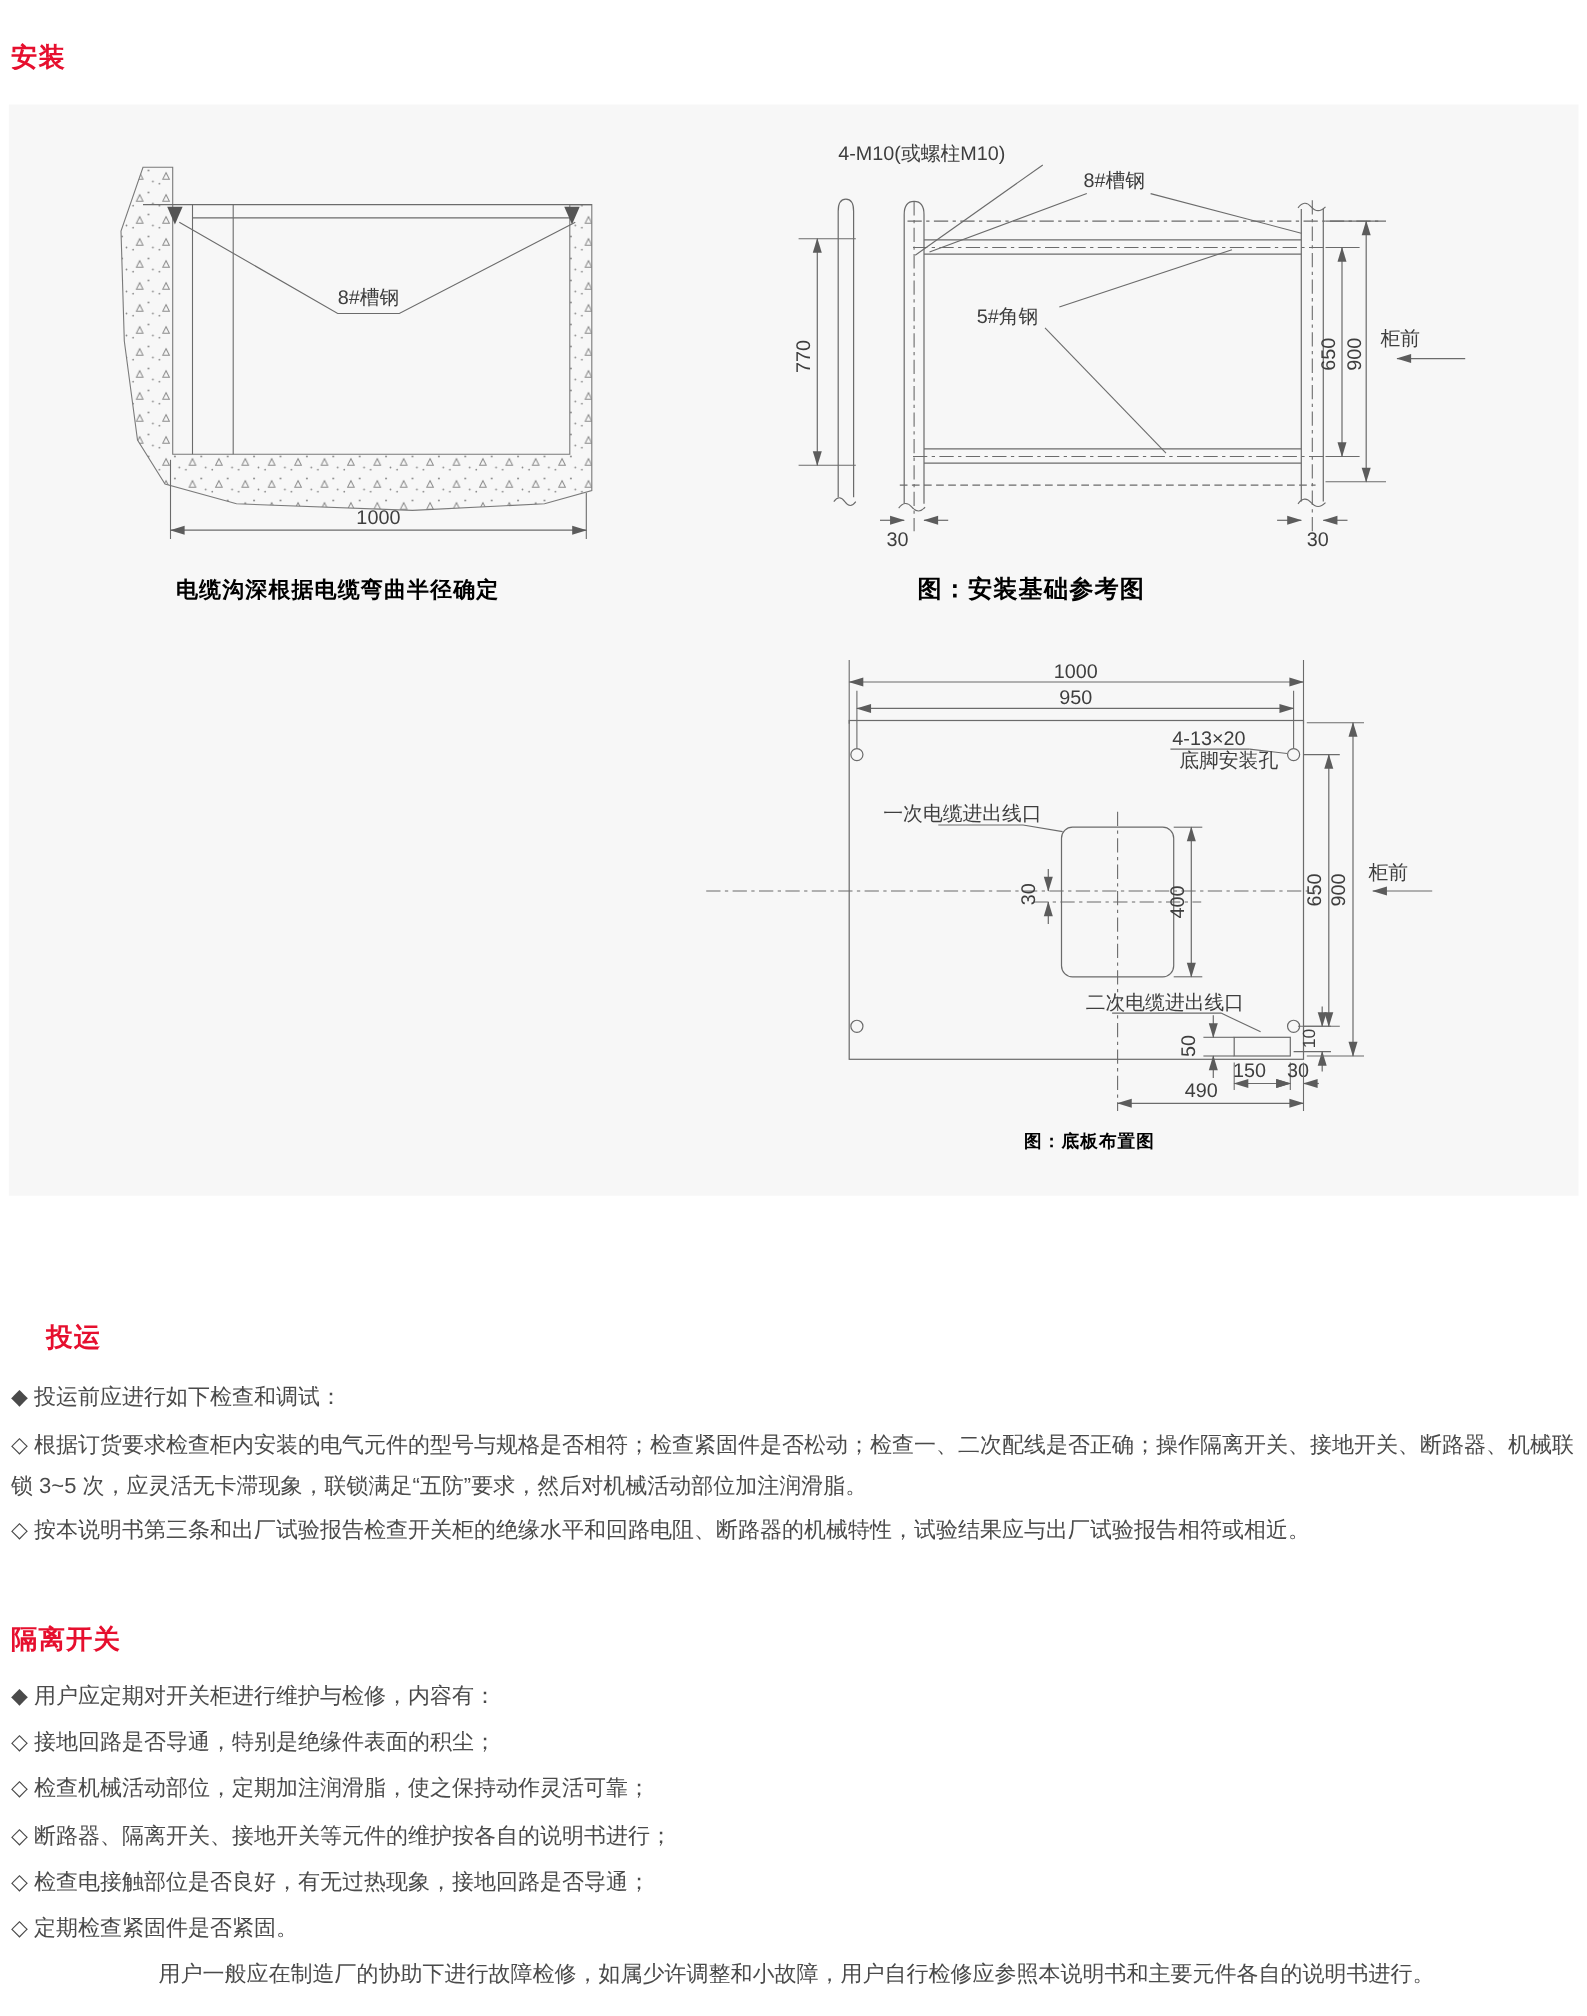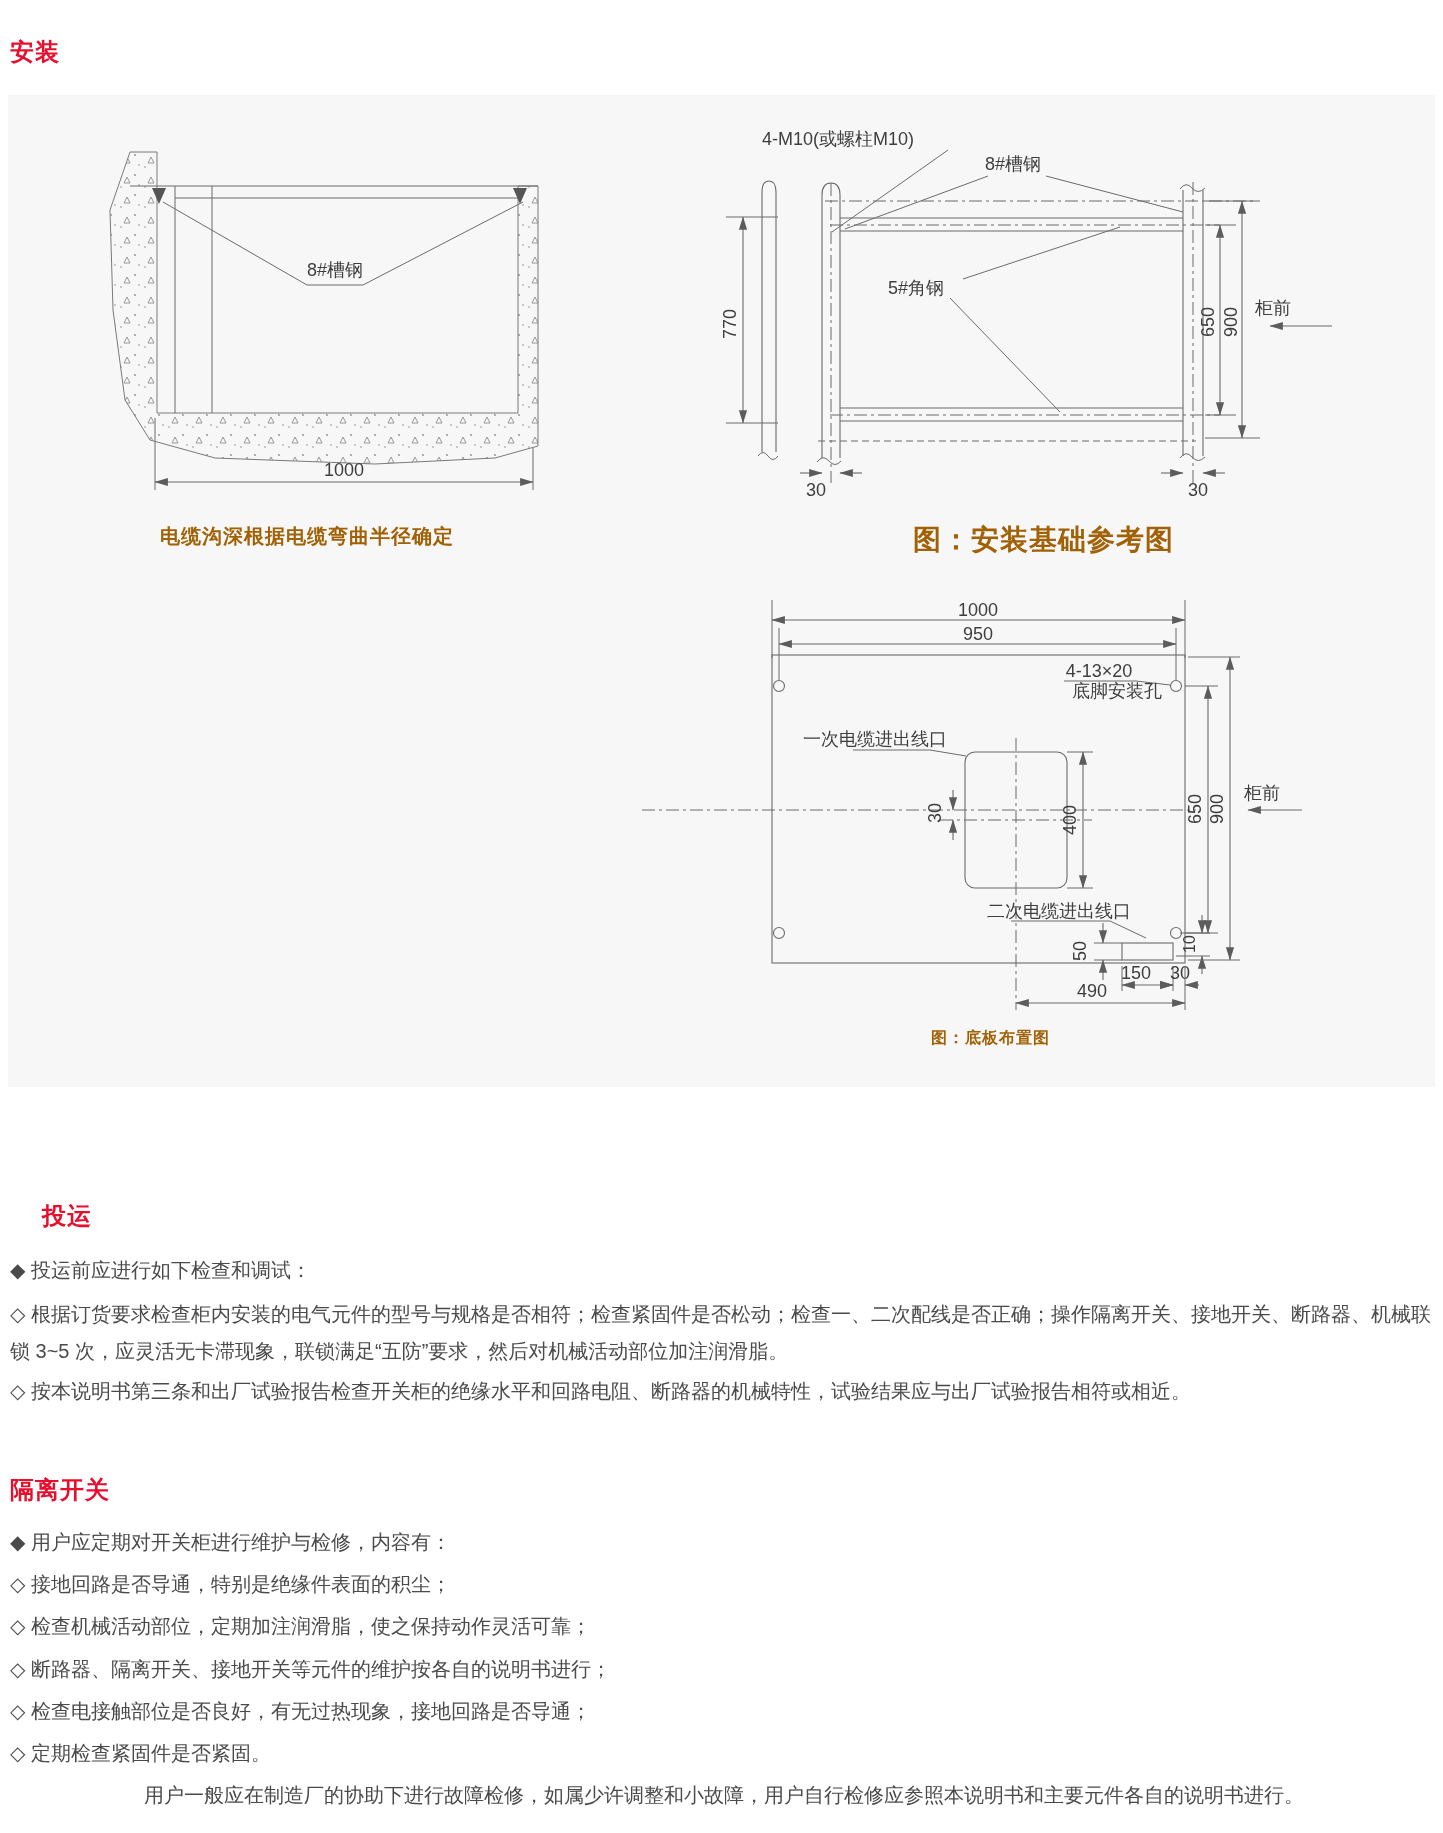--- a/index.html
+++ b/index.html
@@ -5,21 +5,21 @@
   html,body{margin:0;padding:0;}
   body{
     width:1443px;height:1833px;position:relative;background:#ffffff;
     font-family:"Liberation Sans","DejaVu Sans",sans-serif;color:#474747;
     overflow:hidden;
   }
   .abs{position:absolute;}
   .sec-title{font-size:24px;font-weight:bold;color:#e60f2e;letter-spacing:1px;}
   .panel{left:8px;top:95px;width:1427px;height:992px;background:#f7f7f7;}
   .body-line{left:10px;width:1428px;font-size:20px;line-height:37px;color:#4a4a4a;}
-  .cap{font-weight:bold;color:#a16207;font-size:21px;letter-spacing:1px;}
+  .cap{font-weight:bold;color:#000000;font-size:21px;letter-spacing:1px;}
   svg{overflow:visible;}
   svg text{font-family:"Liberation Sans","DejaVu Sans",sans-serif;}
   .dln{stroke:#6b6b6b;stroke-width:1.1;fill:none;}
   .thin{stroke:#6b6b6b;stroke-width:1;fill:none;}
   .dcl{stroke:#6b6b6b;stroke-width:1;fill:none;stroke-dasharray:13 4 3 4;}
   .ddash{stroke:#6b6b6b;stroke-width:1;fill:none;stroke-dasharray:7 4;}
   .dt{font-size:18px;fill:#3e3e3e;}
   .dts{font-size:16px;fill:#3e3e3e;}
 </style>
 </head>
@@ -125,21 +125,21 @@
       <line class="dln" x1="180" y1="373" x2="202" y2="373" marker-end="url(#mA)"></line>
       <line class="dln" x1="242" y1="373" x2="220" y2="373" marker-end="url(#mA)"></line>
       <text class="dt" x="196" y="396" text-anchor="middle">30</text>
     </g>
     <g>
       <line class="dln" x1="541" y1="373" x2="563" y2="373" marker-end="url(#mA)"></line>
       <line class="dln" x1="605" y1="373" x2="583" y2="373" marker-end="url(#mA)"></line>
       <text class="dt" x="578" y="396" text-anchor="middle">30</text>
     </g>
   </svg>
-  <div class="abs cap" style="left:905px;top:426px;font-size:28px;">图：安装基础参考图</div>
+  <div class="abs cap" style="left:826px;top:426px;font-size:22px;">图：安装基础参考图</div>
 
   <svg class="abs" style="left:632px;top:485px;" width="620" height="440" viewBox="0 0 620 440">
     <g>
       <line class="thin" x1="132" y1="20" x2="132" y2="78"></line>
       <line class="thin" x1="545" y1="20" x2="545" y2="78"></line>
       <line class="dln" x1="132" y1="40" x2="545" y2="40" marker-start="url(#mA)" marker-end="url(#mA)"></line>
       <text class="dt" x="338" y="36" text-anchor="middle">1000</text>
     </g>
     <g>
       <line class="thin" x1="139" y1="48" x2="139" y2="100"></line>

